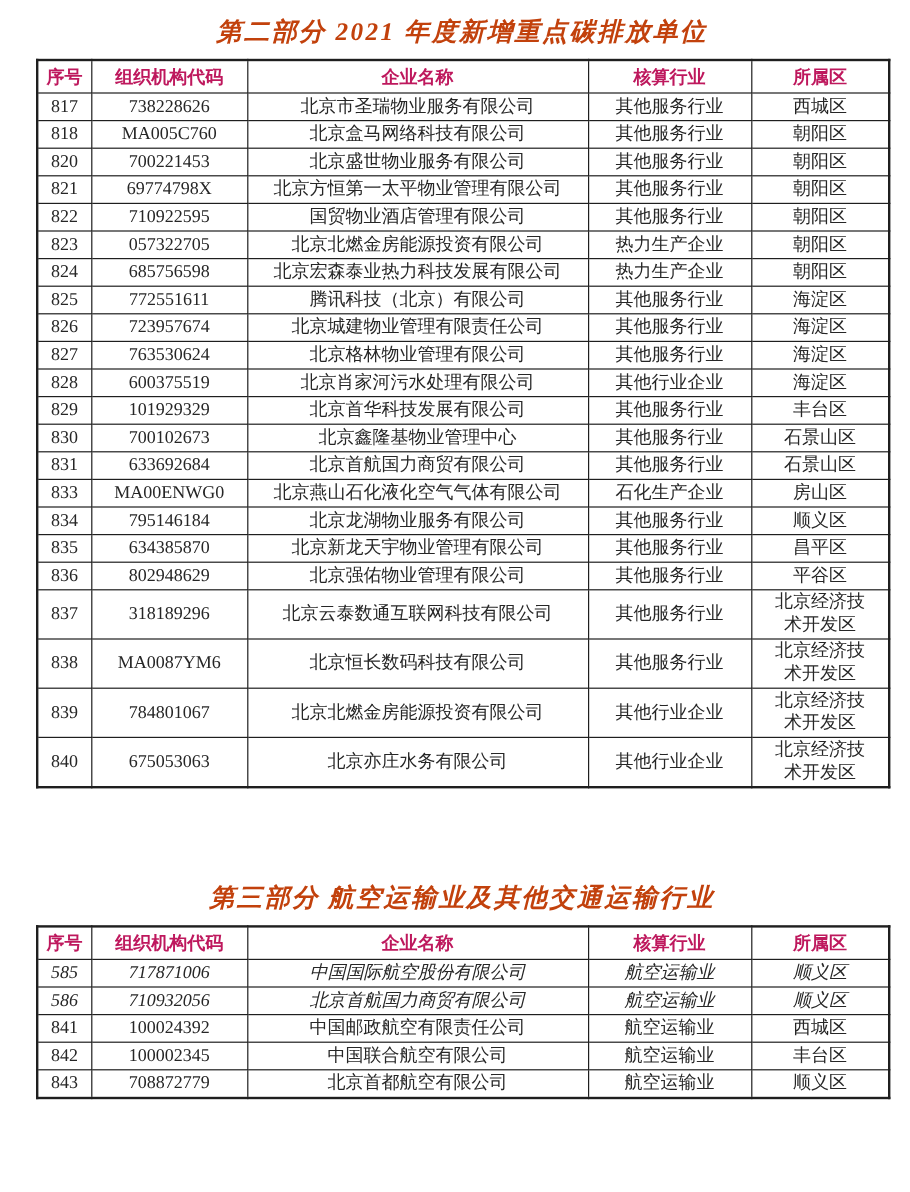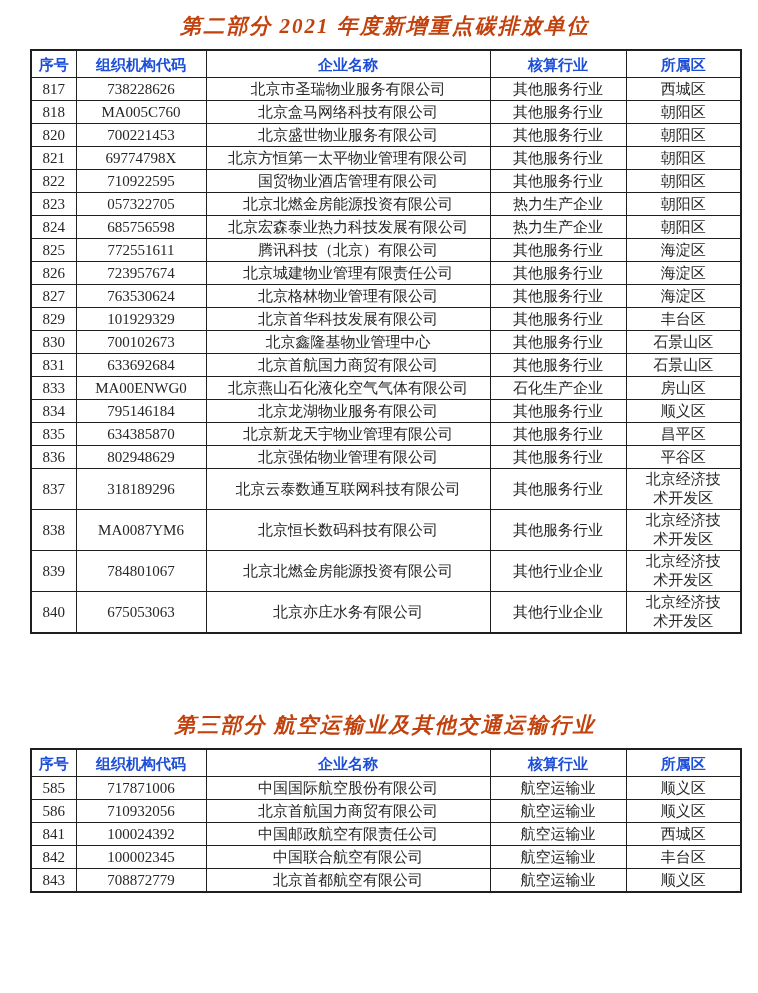--- a/index.html
+++ b/index.html
@@ -44,32 +44,33 @@
     vertical-align: middle;
     padding: 1px 4px;
     line-height: 19px;
     overflow: hidden;
   }
   .data-table th {
     font-family: "Liberation Sans", "DejaVu Sans", sans-serif;
     font-weight: bold;
     font-size: 15px;
     height: 24px;
-    color: #1d4ed8;
+    color: #be185d;
   }
   .data-table td {
     font-size: 15px;
     height: 20px;
     color: #262626;
   }
   
   .data-table td:nth-child(5) {
     padding: 1px 13px;
   }
   .data-table tr.italic td {
+    font-style: italic;
   }
   .col-no       { width: 45px; }
   .col-code     { width: 130px; }
   .col-company  { width: 284px; }
   .col-industry { width: 136px; }
   .col-district { width: 115px; }
 </style>
 </head>
 <body>
 
@@ -159,20 +160,27 @@
             <td>海淀区</td>
           </tr>
           <tr>
             <td>827</td>
             <td>763530624</td>
             <td>北京格林物业管理有限公司</td>
             <td>其他服务行业</td>
             <td>海淀区</td>
           </tr>
           <tr>
+            <td>828</td>
+            <td>600375519</td>
+            <td>北京肖家河污水处理有限公司</td>
+            <td>其他行业企业</td>
+            <td>海淀区</td>
+          </tr>
+          <tr>
             <td>829</td>
             <td>101929329</td>
             <td>北京首华科技发展有限公司</td>
             <td>其他服务行业</td>
             <td>丰台区</td>
           </tr>
           <tr>
             <td>830</td>
             <td>700102673</td>
             <td>北京鑫隆基物业管理中心</td>

